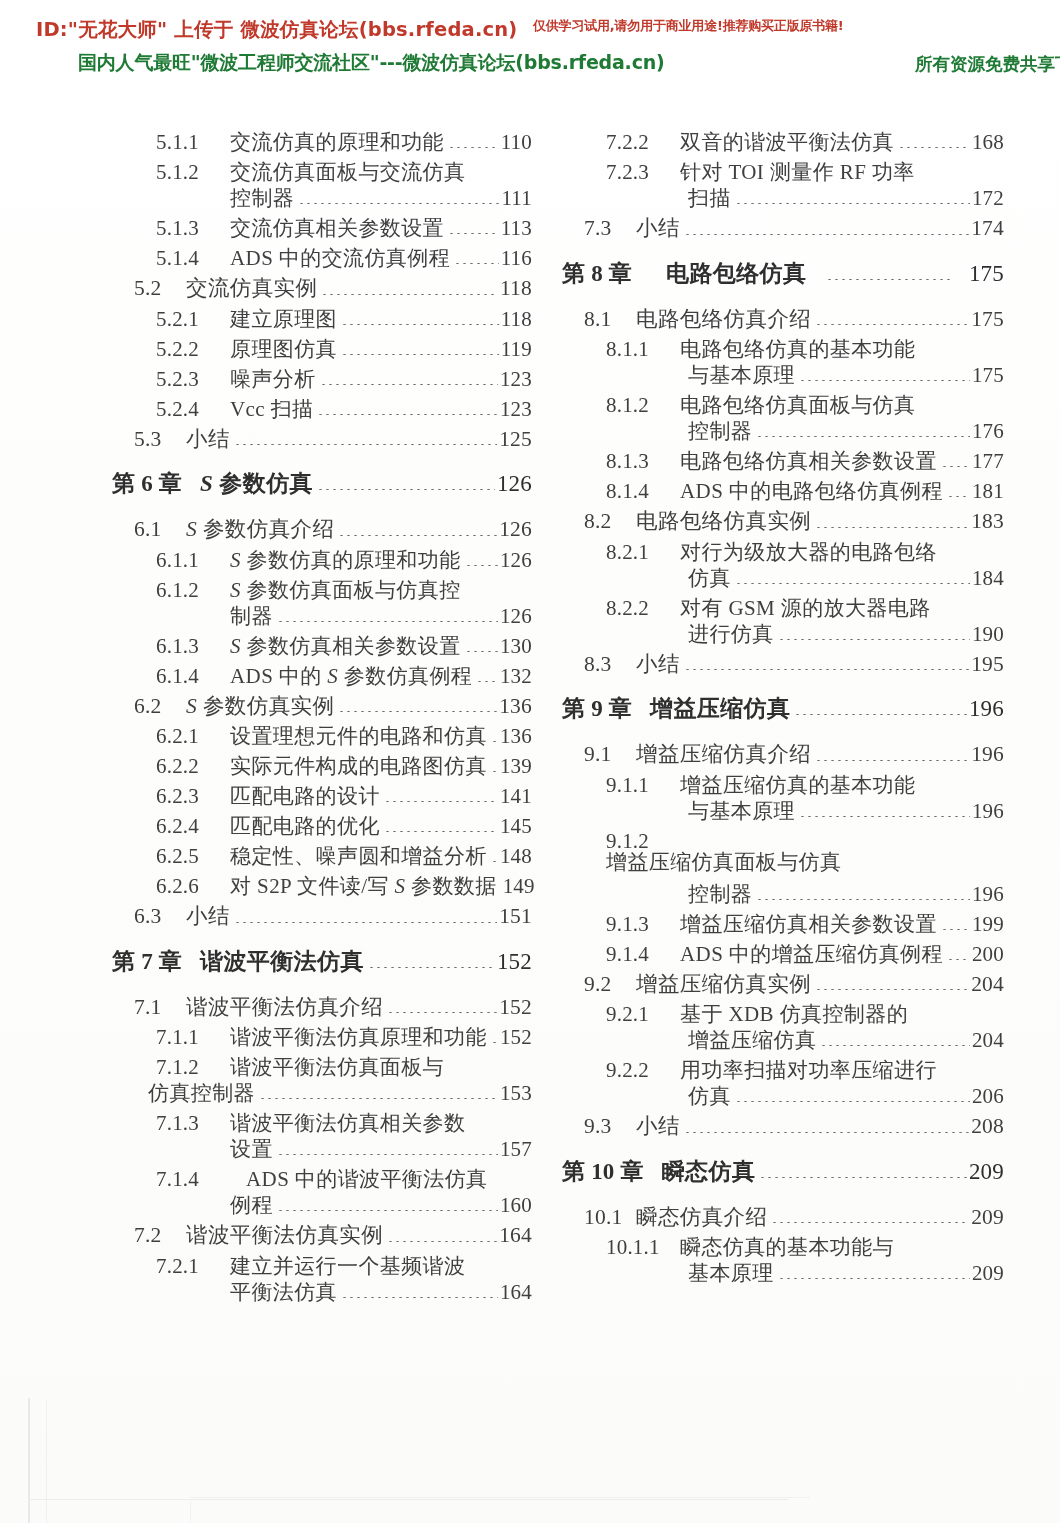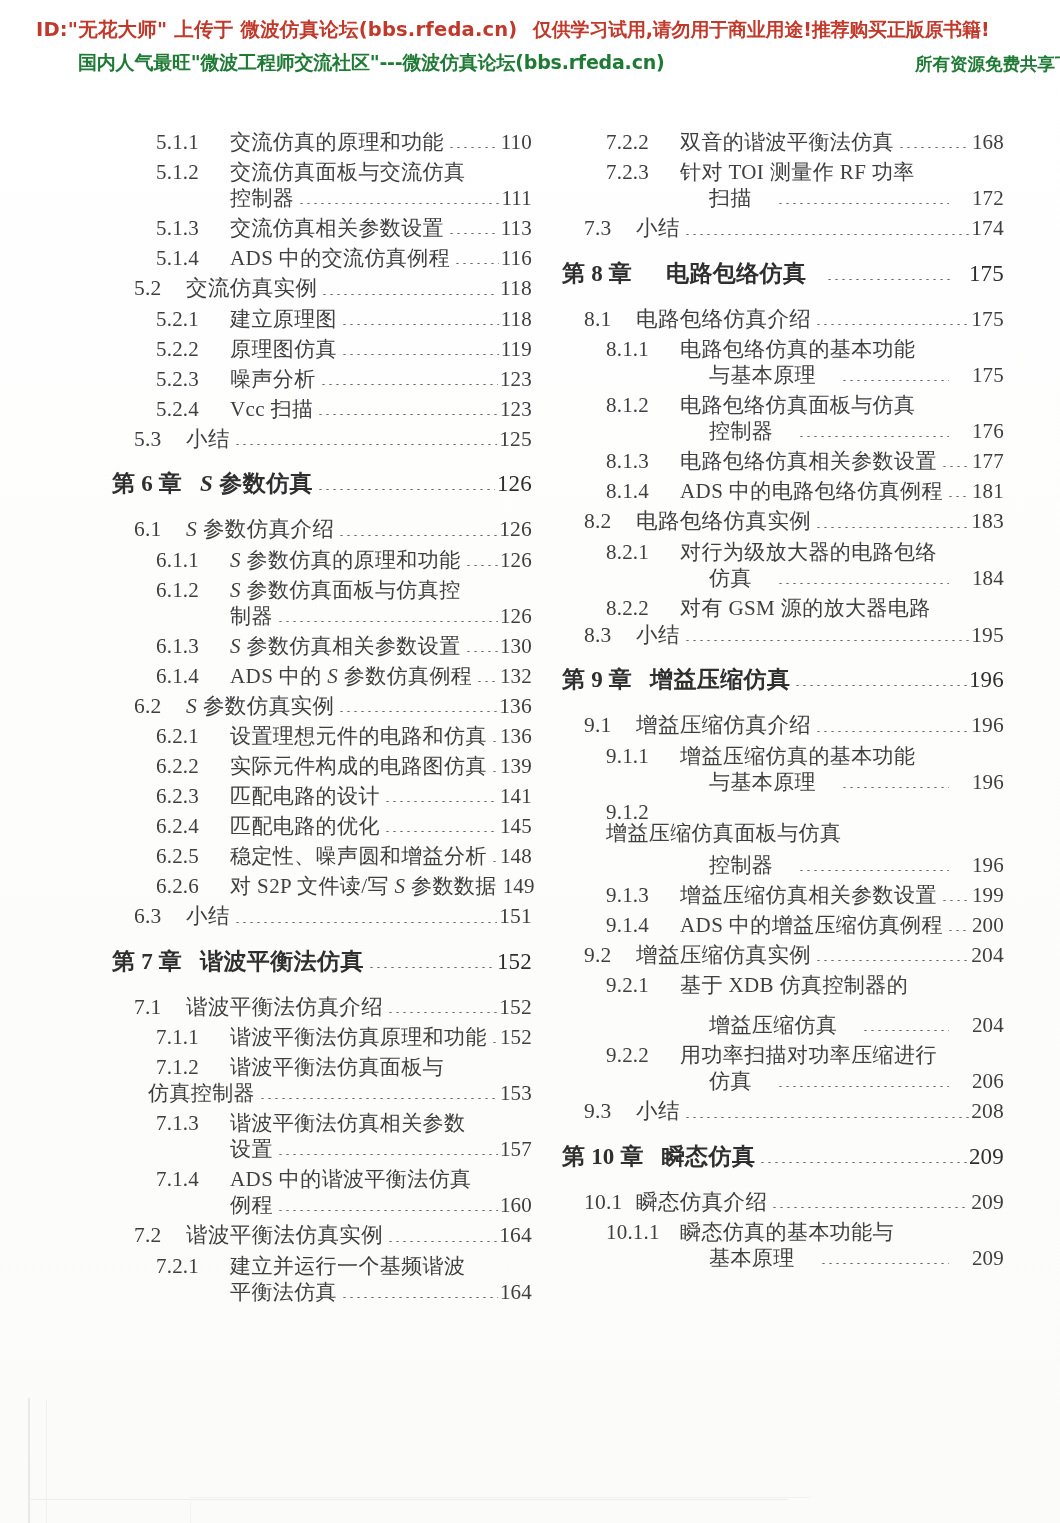--- a/index.html
+++ b/index.html
@@ -39,21 +39,21 @@
 
   
   .wm{
     position:absolute;left:0;top:0;width:1060px;height:92px;
     font-family:"DejaVu Sans","Liberation Sans",sans-serif;
   }
   .wm-row{position:absolute;white-space:nowrap;font-weight:bold;}
   .wm-red{color:#c0392b;}
   .wm-green{color:#1e7a34;}
   .wm-r1a{left:36px;top:16px;font-size:19.5px;letter-spacing:.2px;}
-  .wm-r1b{left:533px;top:17px;font-size:19px;letter-spacing:-.2px;}
+  .wm-r1b{left:533px;top:17px;font-size:13px;letter-spacing:-.2px;}
   .wm-r2a{left:78px;top:50px;font-size:19px;letter-spacing:-.2px;}
   .wm-r2b{left:915px;top:52px;font-size:17.5px;}
 
   
   .toc{
     position:absolute;top:132px;left:0;width:1060px;height:1270px;
   }
   .col{position:absolute;top:0;}
   .col-left{left:112px;width:420px;}
   .col-right{left:562px;width:442px;}
@@ -113,21 +113,21 @@
   .lv2 .num{width:52px;}
   .lv3{font-size:21px;}
   .lv3 .num{width:74px;}
 
   .indent-chap{margin-left:0px;}
   .indent-2{margin-left:22px;}
   .indent-3{margin-left:44px;}
 
   
   .cont{margin-left:118px;}
-  .cont-r{margin-left:126px;gap:21px;}
+  .cont-r{margin-left:126px;}
 
   .ital{font-style:italic;font-family:"Liberation Serif","DejaVu Serif",serif;}
 
   .row{margin-bottom:9px;}
 </style>
 </head>
 <body>
 
 <div class="page-scan"></div>
 
@@ -331,21 +331,21 @@
         <span class="title">谐波平衡法仿真相关参数</span>
         <span class="lead"></span>
         <span class="pg"></span>
       </div>
       <div class="entry row lv3 indent-3 cont" style="margin-top: -1px;">
         <span class="num" style="width: 0px; padding: 0px;"></span>
         <span class="title">设置</span>
         <span class="lead"></span>
         <span class="pg">157</span>
       </div>
-      <div class="entry row lv3 indent-3 no-lead" style="margin-bottom: 6px;">
+      <div class="entry row lv3 indent-3 no-lead" style="margin-bottom: 6px; gap: 16px;">
         <span class="num">7.1.4</span>
         <span class="title">ADS 中的谐波平衡法仿真</span>
         <span class="lead"></span>
         <span class="pg"></span>
       </div>
       <div class="entry row lv3 indent-3 cont" style="margin-top: -1px;">
         <span class="num" style="width: 0px; padding: 0px;"></span>
         <span class="title">例程</span>
         <span class="lead"></span>
         <span class="pg">160</span>
@@ -459,20 +459,26 @@
         <span class="title">仿真</span>
         <span class="lead"></span>
         <span class="pg">184</span>
       </div>
       <div class="entry row lv3 indent-3 no-lead" style="margin-bottom: 6px;">
         <span class="num">8.2.2</span>
         <span class="title">对有 GSM 源的放大器电路</span>
         <span class="lead"></span>
         <span class="pg"></span>
       </div>
+      <div class="entry row lv3 indent-3 cont-r" style="margin-top: -1px;">
+        <span class="num" style="width: 0px; padding: 0px;"></span>
+        <span class="title">进行仿真</span>
+        <span class="lead"></span>
+        <span class="pg">190</span>
+      </div>
       <div class="entry row lv2 indent-2">
         <span class="num">8.3</span>
         <span class="title">小结</span>
         <span class="lead"></span>
         <span class="pg">195</span>
       </div>
       <div class="entry row lv-chap indent-chap" style="margin-top: 22px; margin-bottom: 24px;">
         <span class="num">第 9 章</span>
         <span class="title">增益压缩仿真</span>
         <span class="lead"></span>
@@ -519,21 +525,21 @@
         <span class="title">ADS 中的增益压缩仿真例程</span>
         <span class="lead"></span>
         <span class="pg">200</span>
       </div>
       <div class="entry row lv2 indent-2">
         <span class="num">9.2</span>
         <span class="title">增益压缩仿真实例</span>
         <span class="lead"></span>
         <span class="pg">204</span>
       </div>
-      <div class="entry row lv3 indent-3 no-lead" style="margin-bottom: 20px; align-items: flex-end;">
+      <div class="entry row lv3 indent-3 no-lead" style="margin-bottom: 6px; align-items: flex-end;">
         <span class="num">9.2.1</span>
         <span class="title">基于 XDB 仿真控制器的</span>
         <span class="lead"></span>
         <span class="pg"></span>
       </div>
       <div class="entry row lv3 indent-3 cont-r" style="margin-top: -1px;">
         <span class="num" style="width: 0px; padding: 0px;"></span>
         <span class="title">增益压缩仿真</span>
         <span class="lead"></span>
         <span class="pg">204</span>

